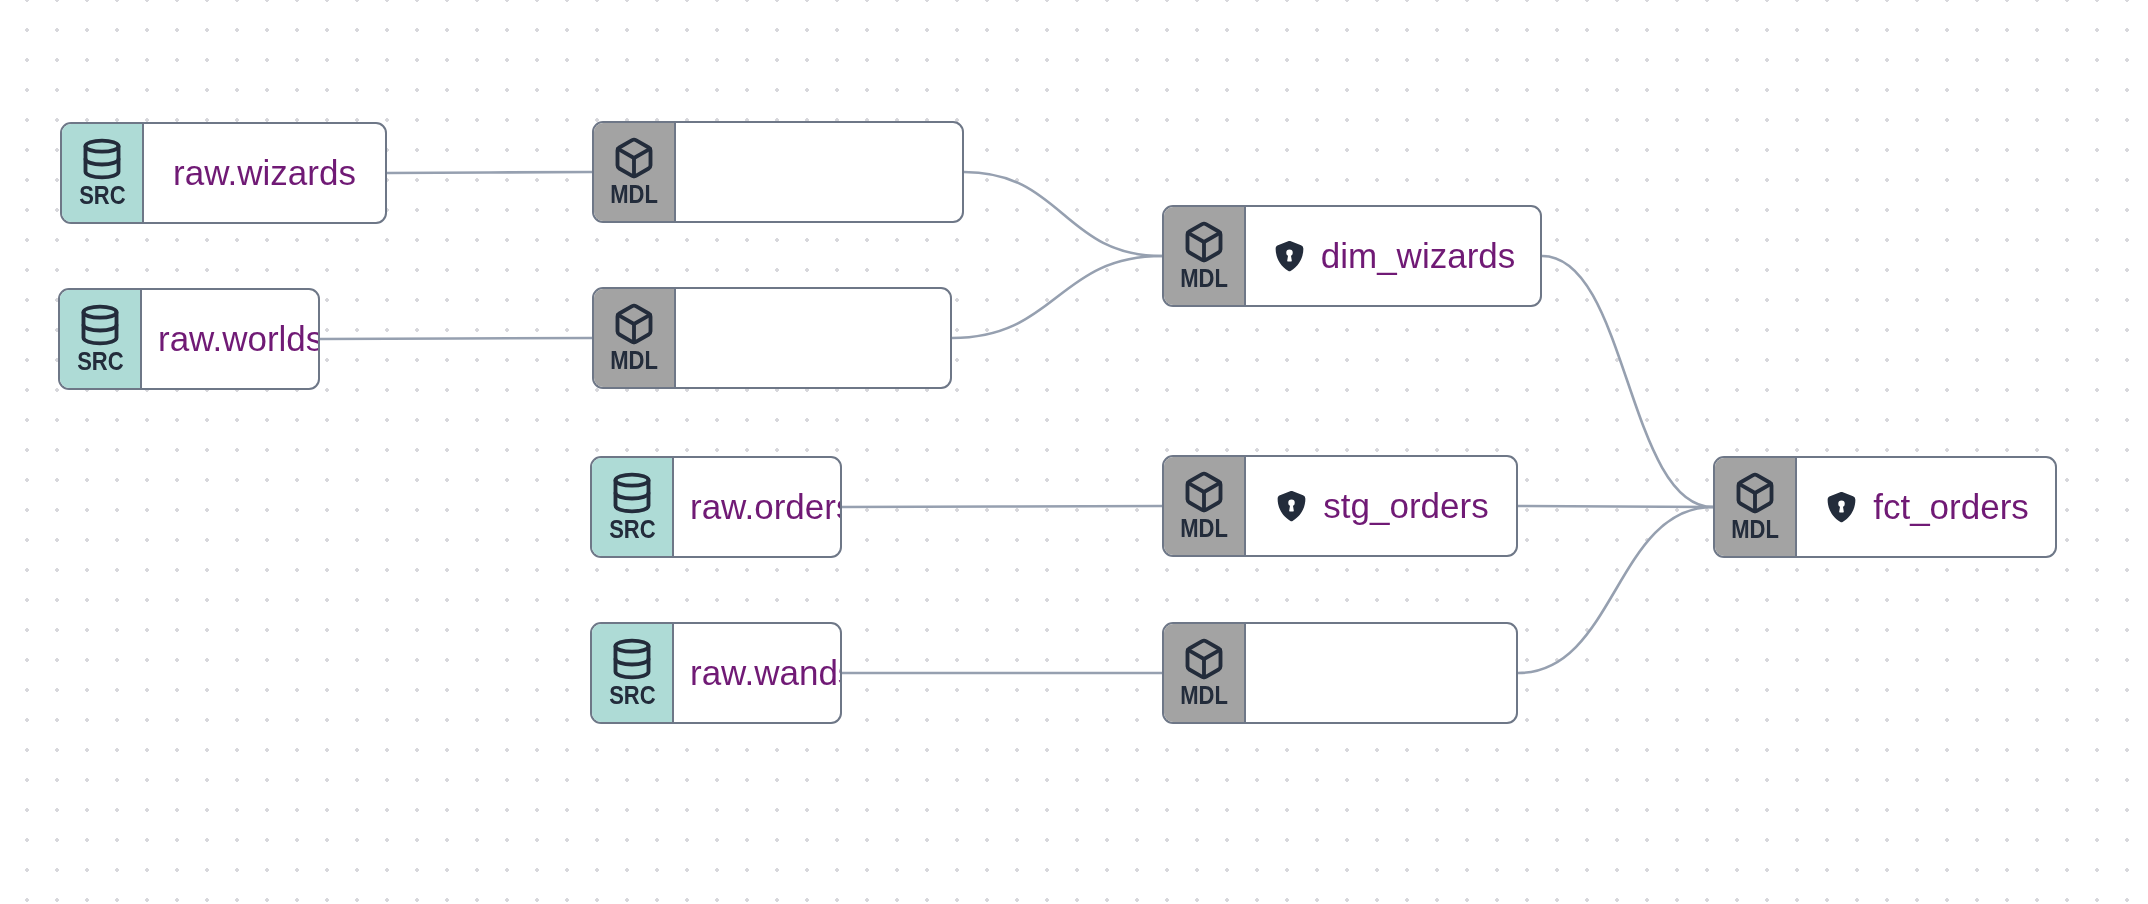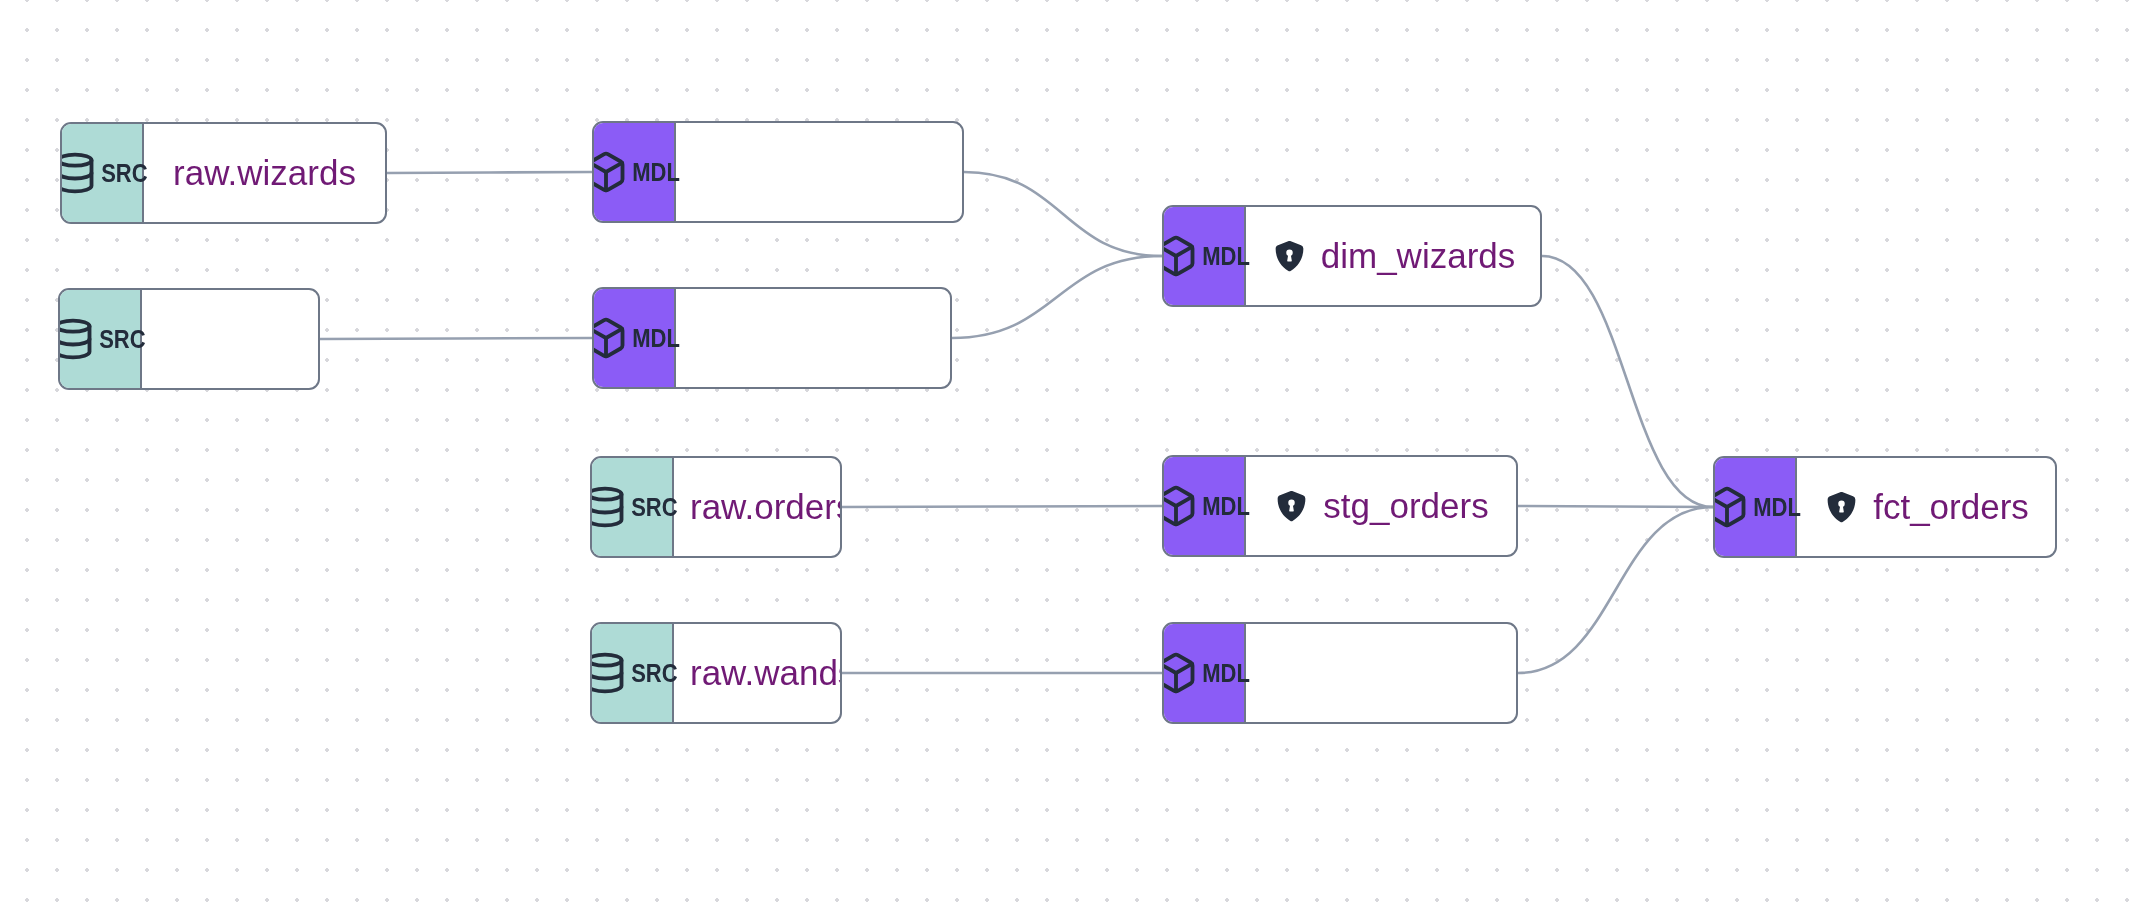--- a/index.html
+++ b/index.html
@@ -36,29 +36,29 @@
     background: #ffffff;
     border: 2.2px solid #6e7787;
     border-radius: 11px;
     overflow: hidden;
     cursor: pointer;
   }
   .badge {
     flex: 0 0 82px;
     width: 82px;
     display: flex;
-    flex-direction: row;
+    flex-direction: column;
     align-items: center;
     justify-content: center;
     gap: 1px;
     border-right: 2.2px solid #6e7787;
     box-sizing: border-box;
   }
   .node.source .badge { background: #aedbd6; }
-  .node.model  .badge { background: #8b5cf6; text-align: center; }
+  .node.model  .badge { background: #a3a3a3; text-align: center; }
   .badge .type-icon svg {
     width: 44px;
     height: 44px;
     display: block;
   }
   .badge-label {
     font-size: 25px;
     font-weight: 700;
     color: #232c3b;
     transform: scaleX(0.88);
@@ -132,20 +132,23 @@
         <div class="badge">
           <span class="type-icon">
             <svg viewBox="0 0 24 24" fill="none" stroke="#232c3b" stroke-width="2.1" stroke-linecap="round" stroke-linejoin="round">
               <ellipse cx="12" cy="5" rx="9" ry="3"></ellipse>
               <path d="M3 5v14a9 3 0 0 0 18 0V5"></path>
               <path d="M3 12a9 3 0 0 0 18 0"></path>
             </svg>
           </span>
           <span class="badge-label">SRC</span>
         </div>
+        <div class="node-body">
+          <span class="node-title">raw.worlds</span>
+        </div>
       </div>
       <div class="node model" style="left: 592px; top: 287px; width: 360px; height: 102px;">
         <div class="badge">
           <span class="type-icon">
             <svg viewBox="0 0 24 24" fill="none" stroke="#232c3b" stroke-width="2.1" stroke-linecap="round" stroke-linejoin="round">
               <path d="M21 8a2 2 0 0 0-1-1.73l-7-4a2 2 0 0 0-2 0l-7 4A2 2 0 0 0 3 8v8a2 2 0 0 0 1 1.73l7 4a2 2 0 0 0 2 0l7-4A2 2 0 0 0 21 16Z"></path>
               <path d="m3.3 7 8.7 5 8.7-5"></path>
               <path d="M12 22V12"></path>
             </svg>
           </span>

